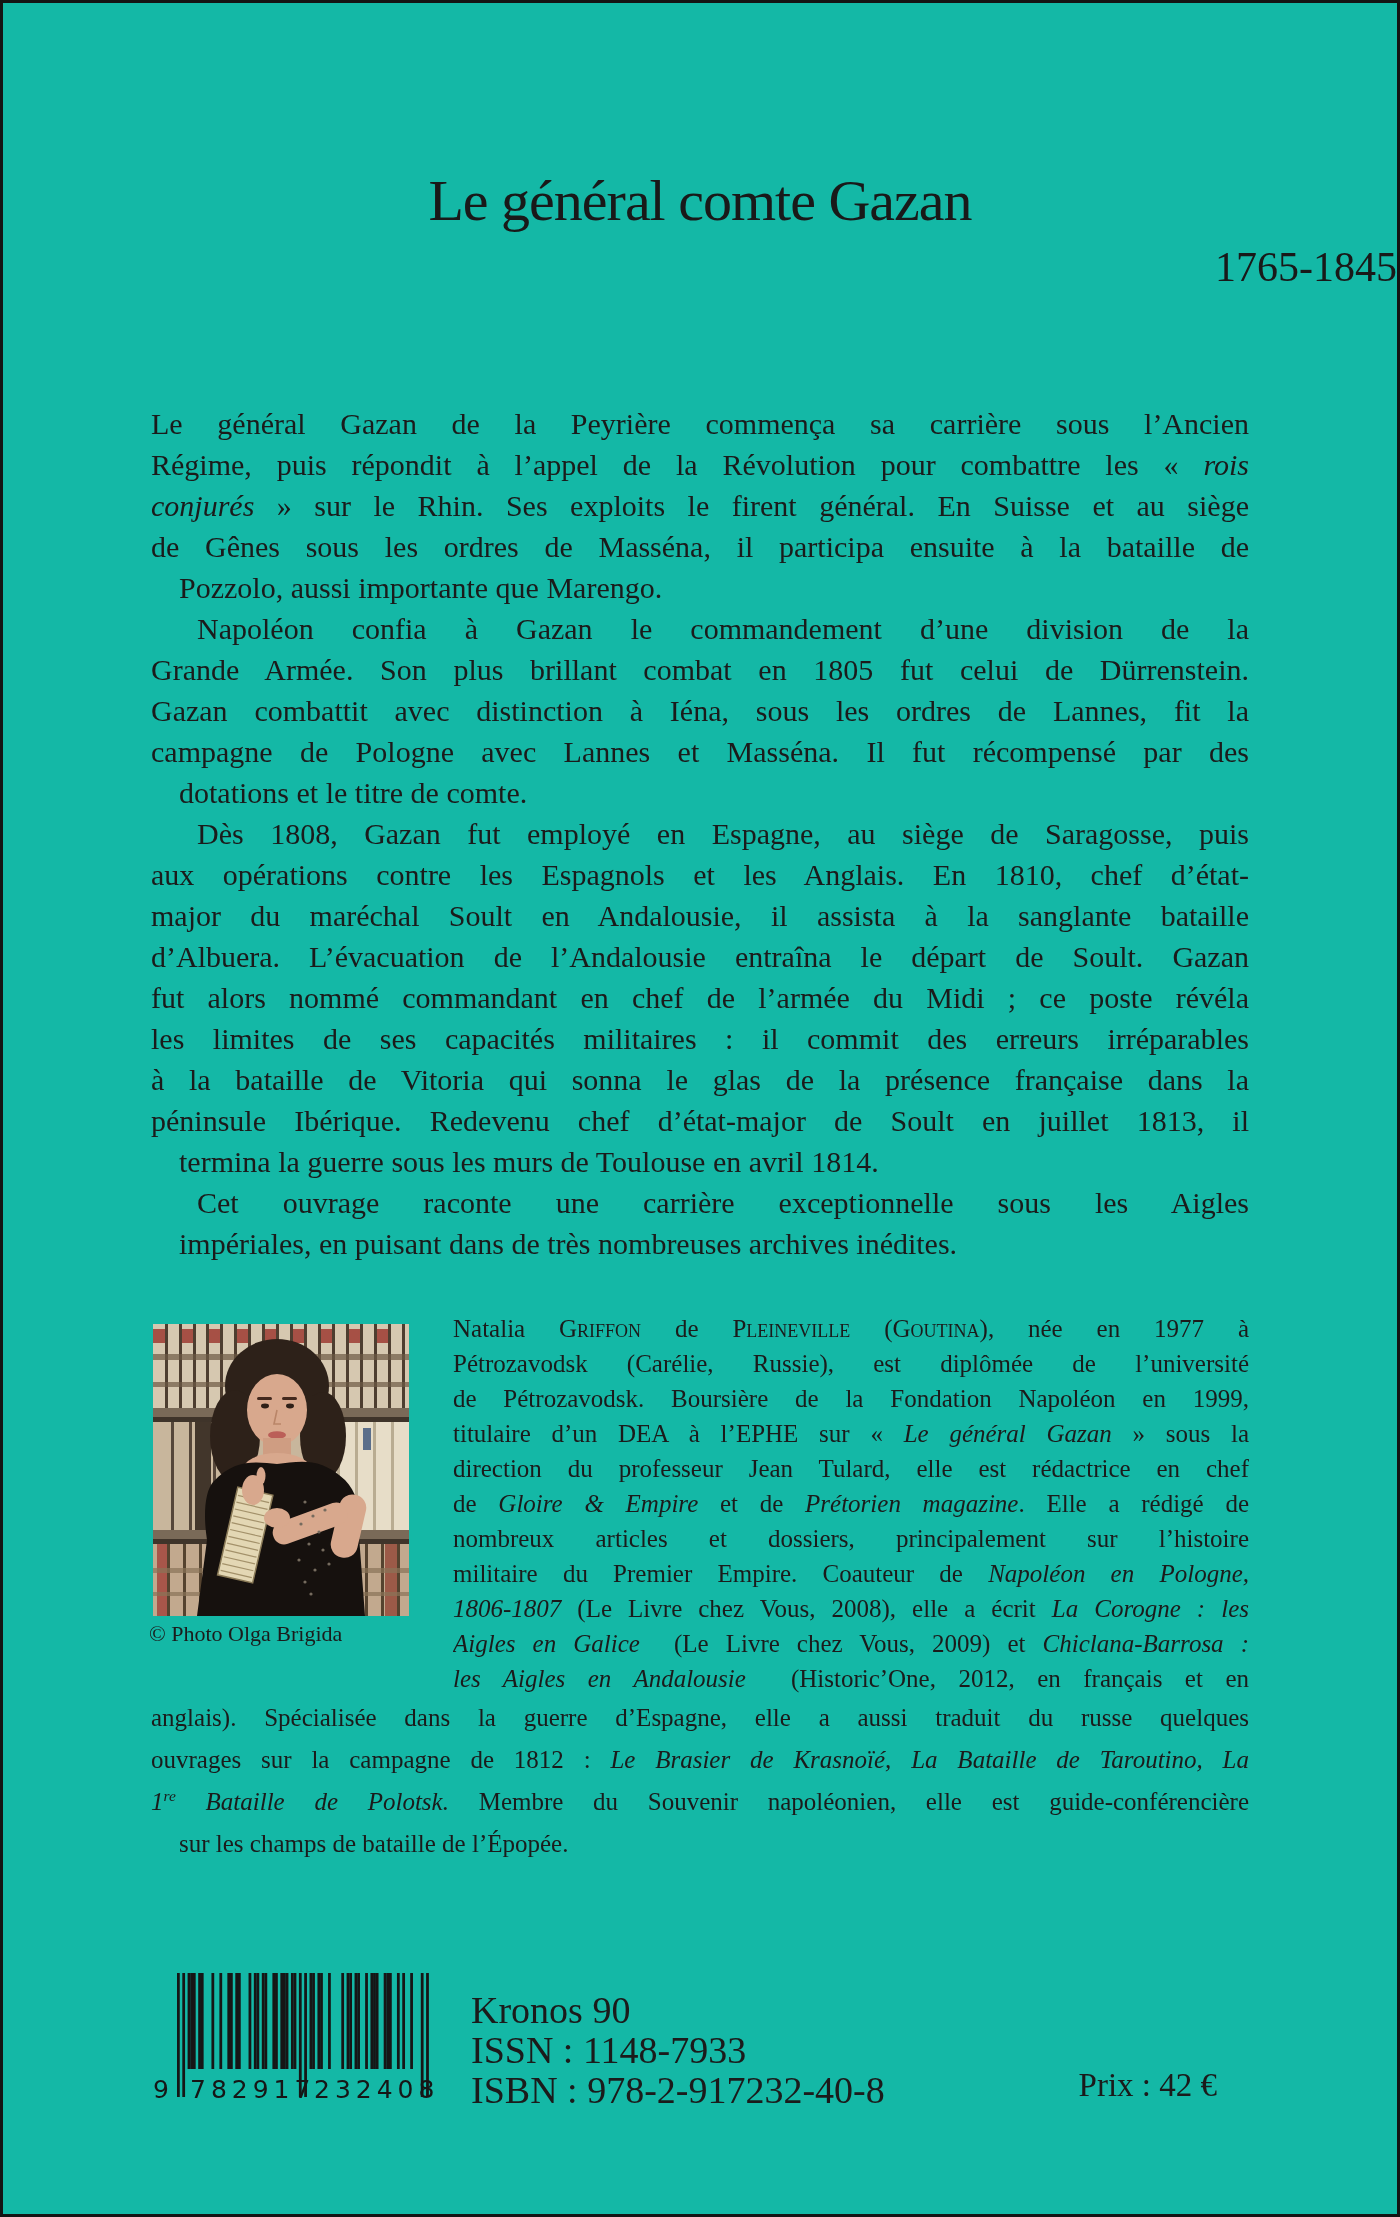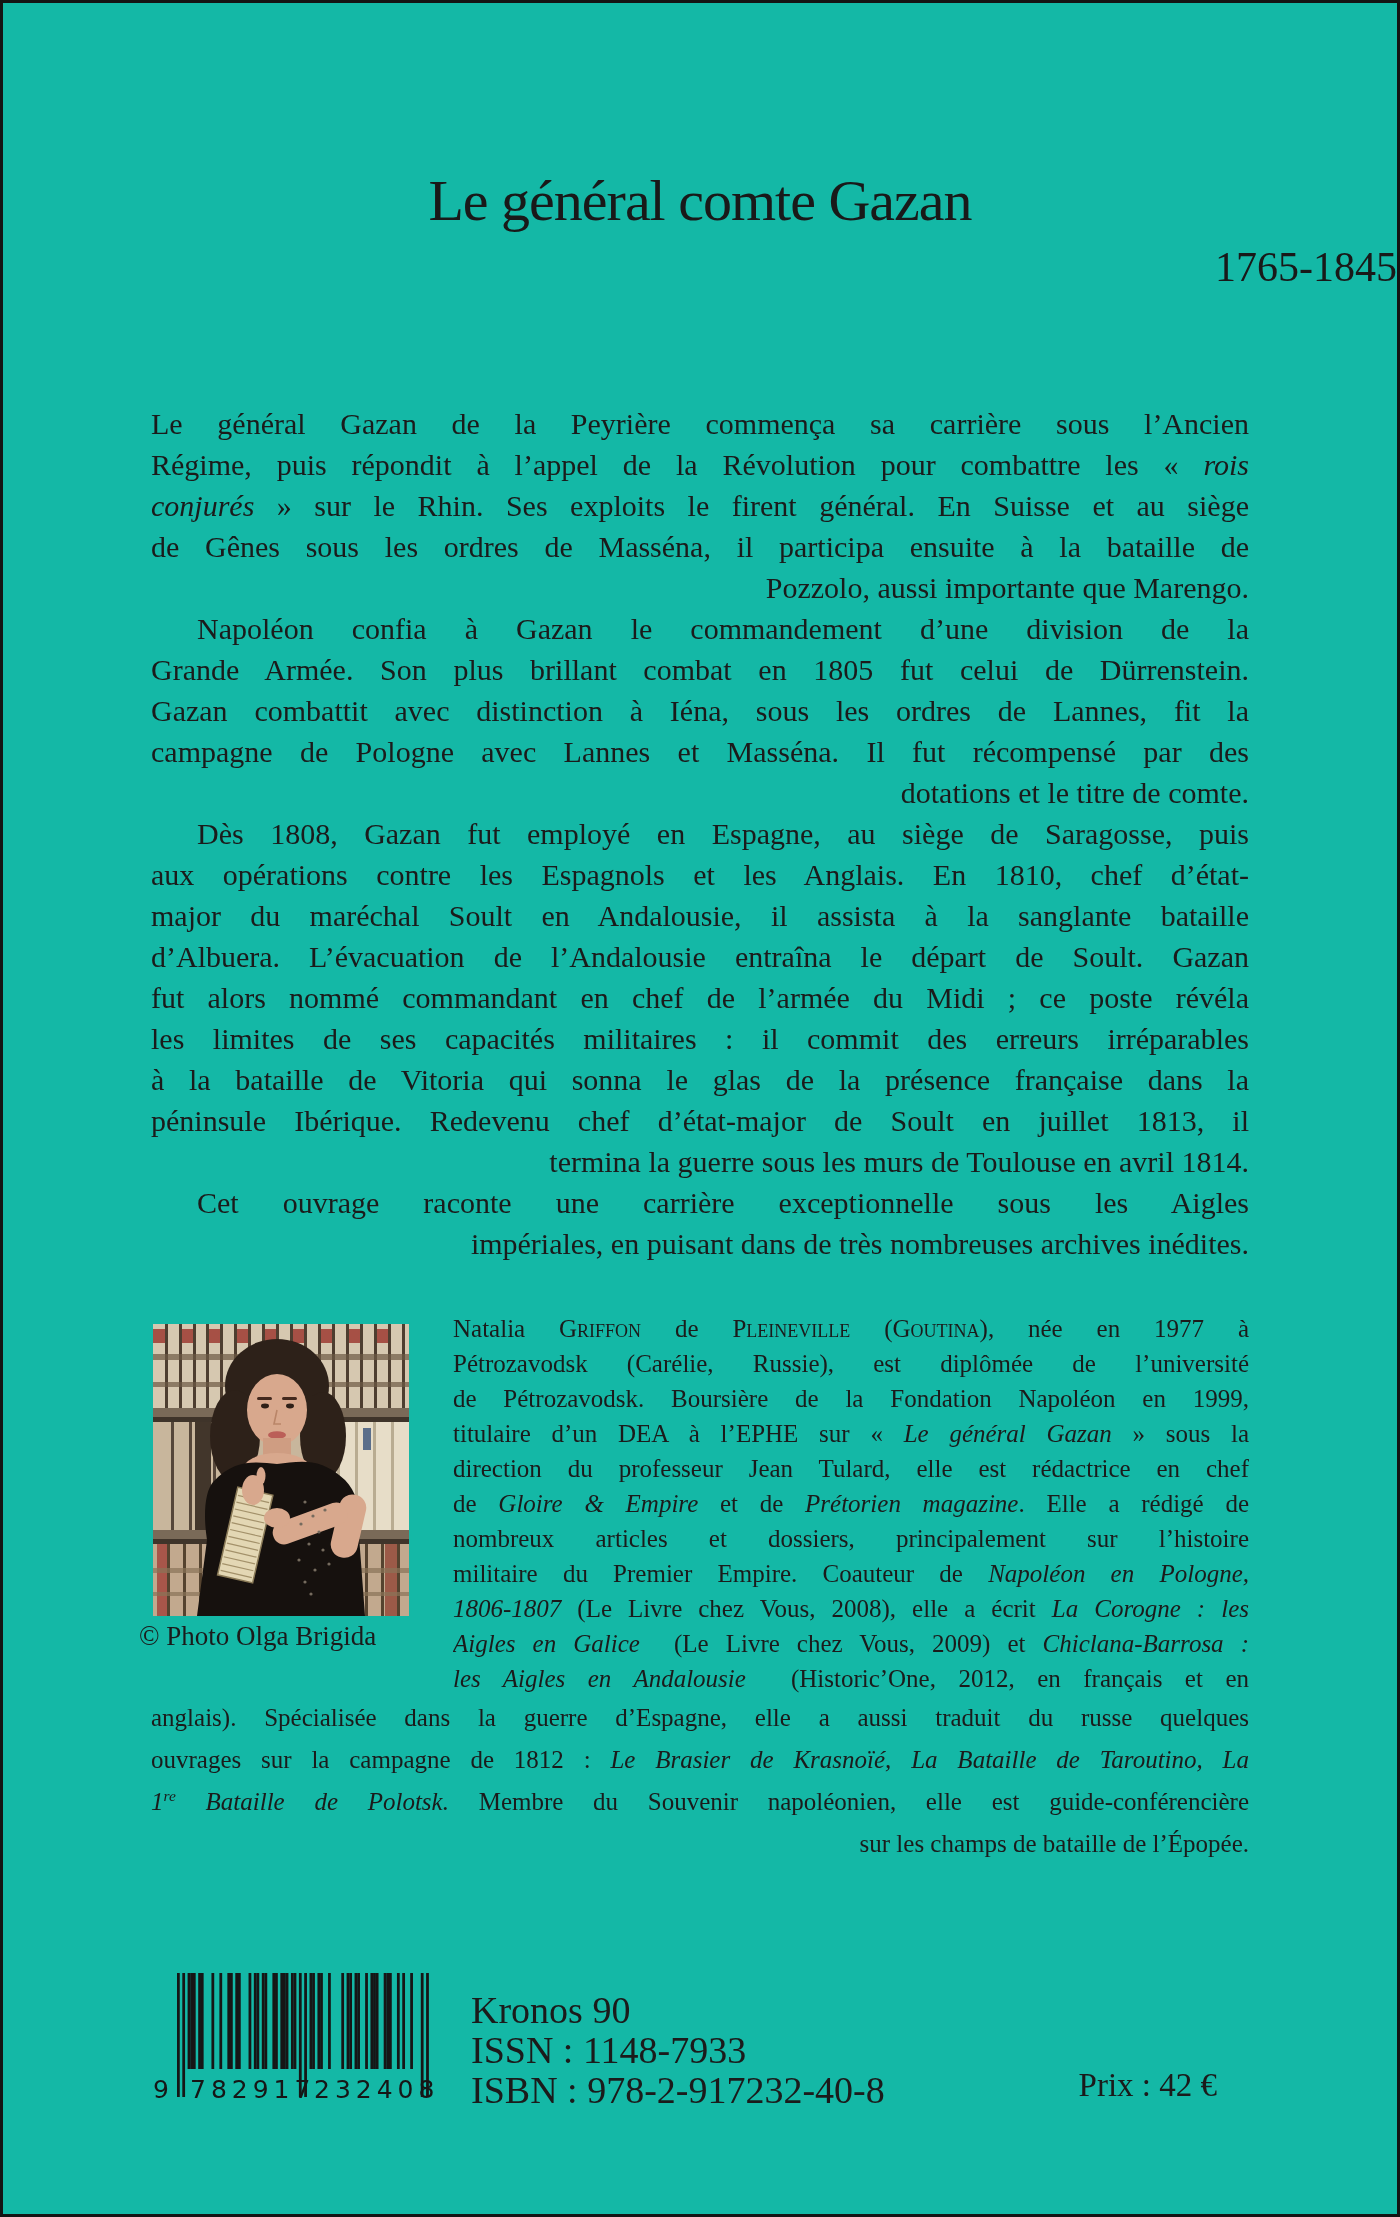--- a/index.html
+++ b/index.html
@@ -26,28 +26,28 @@
   }
   .bio-side {
     position:absolute; left:450px; top:1308px; width:796px;
     font-size:25px; line-height:35px;
   }
   .bio-full {
     position:absolute; left:148px; top:1694px; width:1098px;
     font-size:25px; line-height:42px;
   }
   .jl { text-align:justify; text-align-last:justify; overflow:hidden; white-space:normal; }
-  .ll { text-align:right;margin-left:28px; }
+  .ll { text-align:left;margin-left:28px; }
   .ind { text-indent:46px; }
   .sc { font-variant:small-caps; }
   i { }
   sup { font-size:0.62em; vertical-align:super; line-height:0; }
 
   .photo { position:absolute; left:150px; top:1321px; width:256px; height:292px; }
-  .credit { position:absolute; left:136px; top:1618px; width:320px; font-size:27px; }
+  .credit { position:absolute; left:146px; top:1618px; width:320px; font-size:22px; }
 
   .bc { position:absolute; left:150px; top:1970px; width:290px; height:130px; }
   .bc svg { position:absolute; left:0; top:0; }
   .bc .num {
     position:absolute; top:102px; font-family:"DejaVu Sans","Liberation Sans",sans-serif;
     font-size:25px; color:#161616; white-space:nowrap;
   }
   .num-lead  { left:0; }
   .num-left  { left:37px;  letter-spacing:5px; }
   .num-right { left:161px; letter-spacing:5px; }

